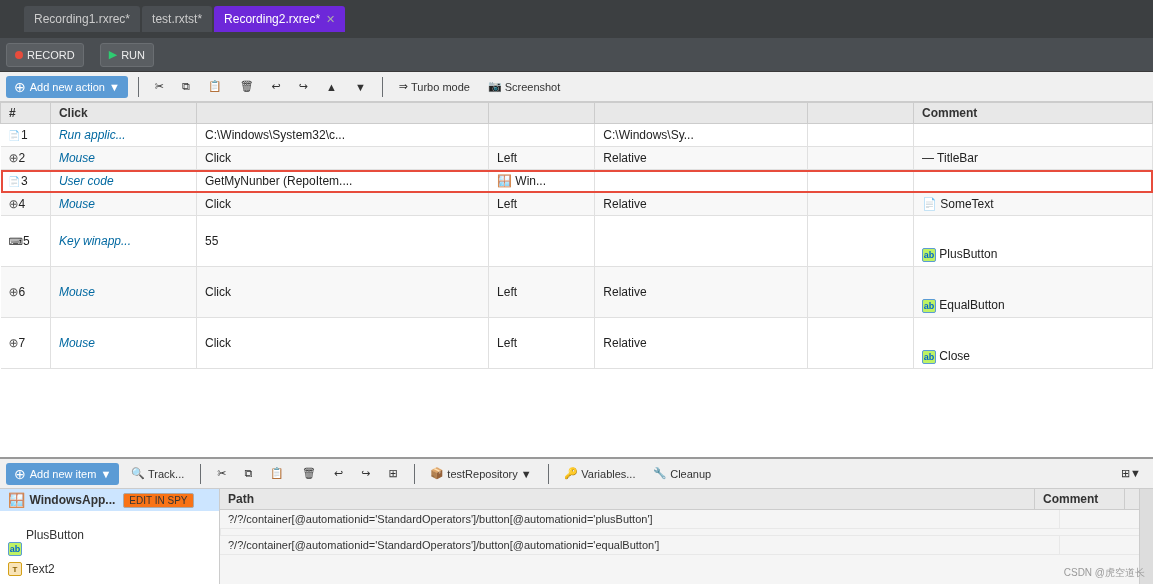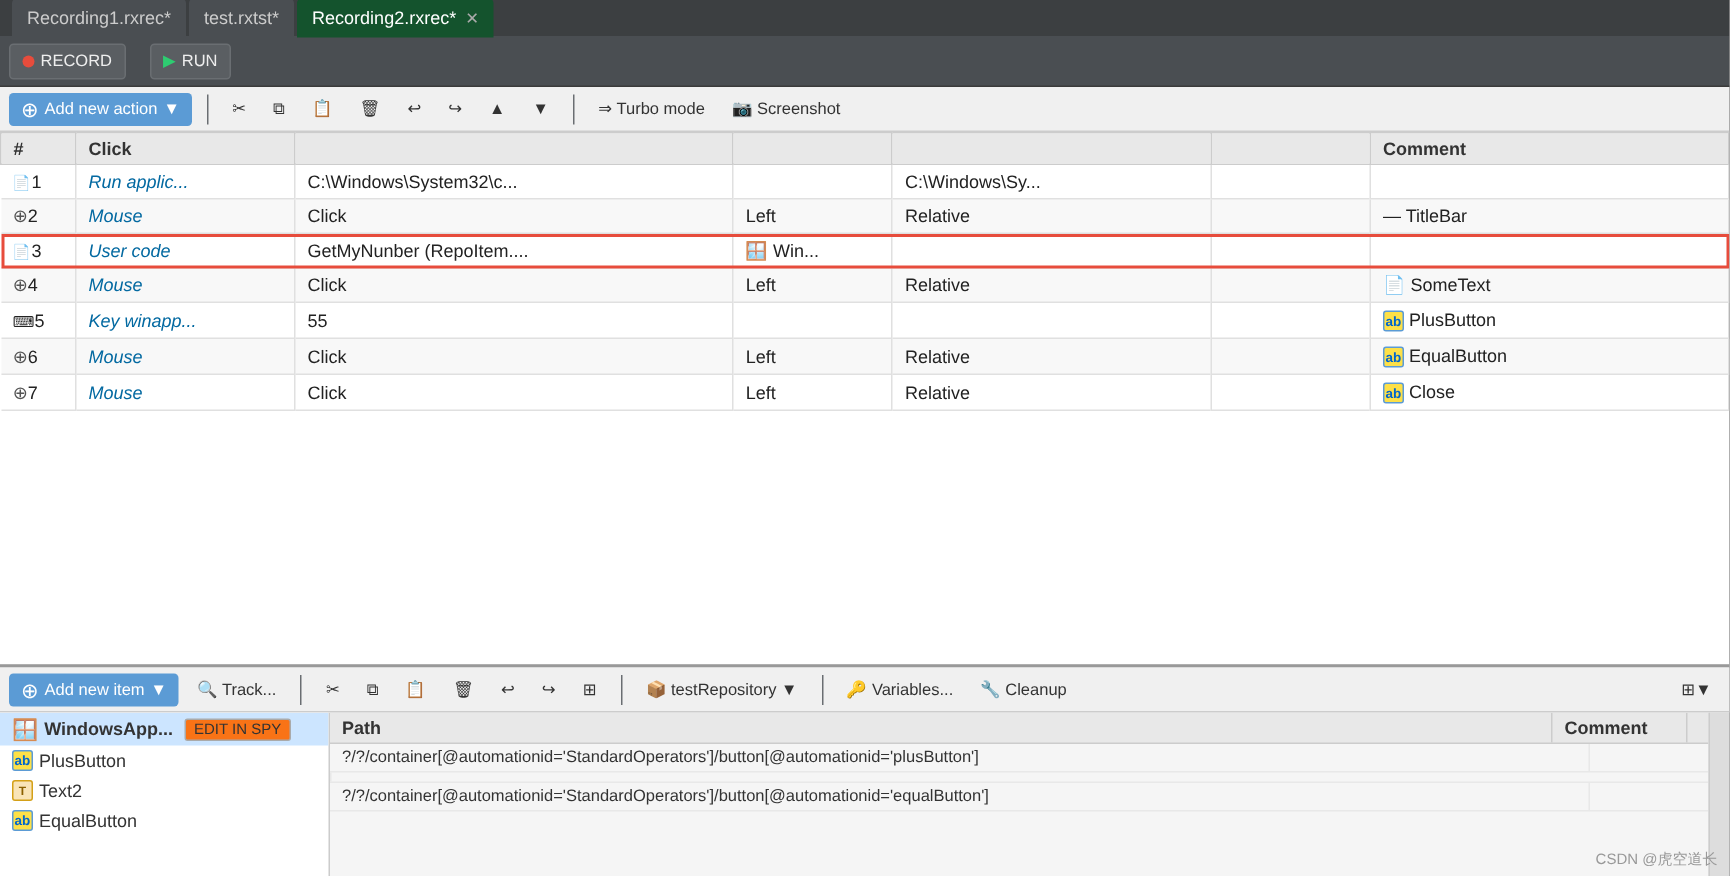--- a/index.html
+++ b/index.html
@@ -3,38 +3,38 @@
   <meta charset="utf-8">
   <style>
     * { box-sizing: border-box; margin: 0; padding: 0; }
     body { font-family: 'Segoe UI', Arial, sans-serif; font-size: 12px; background: #2b2b2b; color: #333; width: 1153px; height: 584px; overflow: hidden; }
 
     
     .title-bar {
       background: #3c3f41;
       display: flex;
       align-items: center;
-      height: 24px;
-      padding: 0 8px;
+      height: 38px;
+      padding: 0 24px;
       gap: 2px;
     }
     .tab {
       background: #4a4e52;
       color: #ccc;
       padding: 4px 10px;
       font-size: 12px;
       border-radius: 3px 3px 0 0;
       display: flex;
       align-items: center;
       gap: 6px;
       cursor: pointer;
       height: 26px;
     }
     .tab.active {
-      background: #14532d;
+      background: #6d28d9;
       color: #fff;
       justify-content: space-between;
     }
     .tab .close-btn {
       font-size: 11px;
       color: #aaa;
       cursor: pointer;
     }
 
     
@@ -242,21 +242,21 @@
       height: 14px;
       display: inline-flex;
       align-items: center;
       justify-content: center;
       font-size: 9px;
       font-weight: bold;
       border: 1px solid;
       border-radius: 2px;
       flex-shrink: 0;
     }
-    .icon-ab { background: #fde047; border-color: #5b9bd5; color: #0066cc; }
+    .icon-ab { background: #bef264; border-color: #5b9bd5; color: #0066cc; margin-top: 28px; }
     .icon-text { background: #f9e4b7; border-color: #d4a017; color: #8b6000; font-size: 8px; }
     .col-num { width: 30px; }
     .col-action { width: 110px; }
     .col-param1 { width: 220px; }
     .col-param2 { width: 80px; }
     .col-param3 { width: 160px; }
     .col-param4 { width: 80px; }
     .col-comment { width: 180px; }
   </style>
 </head>

